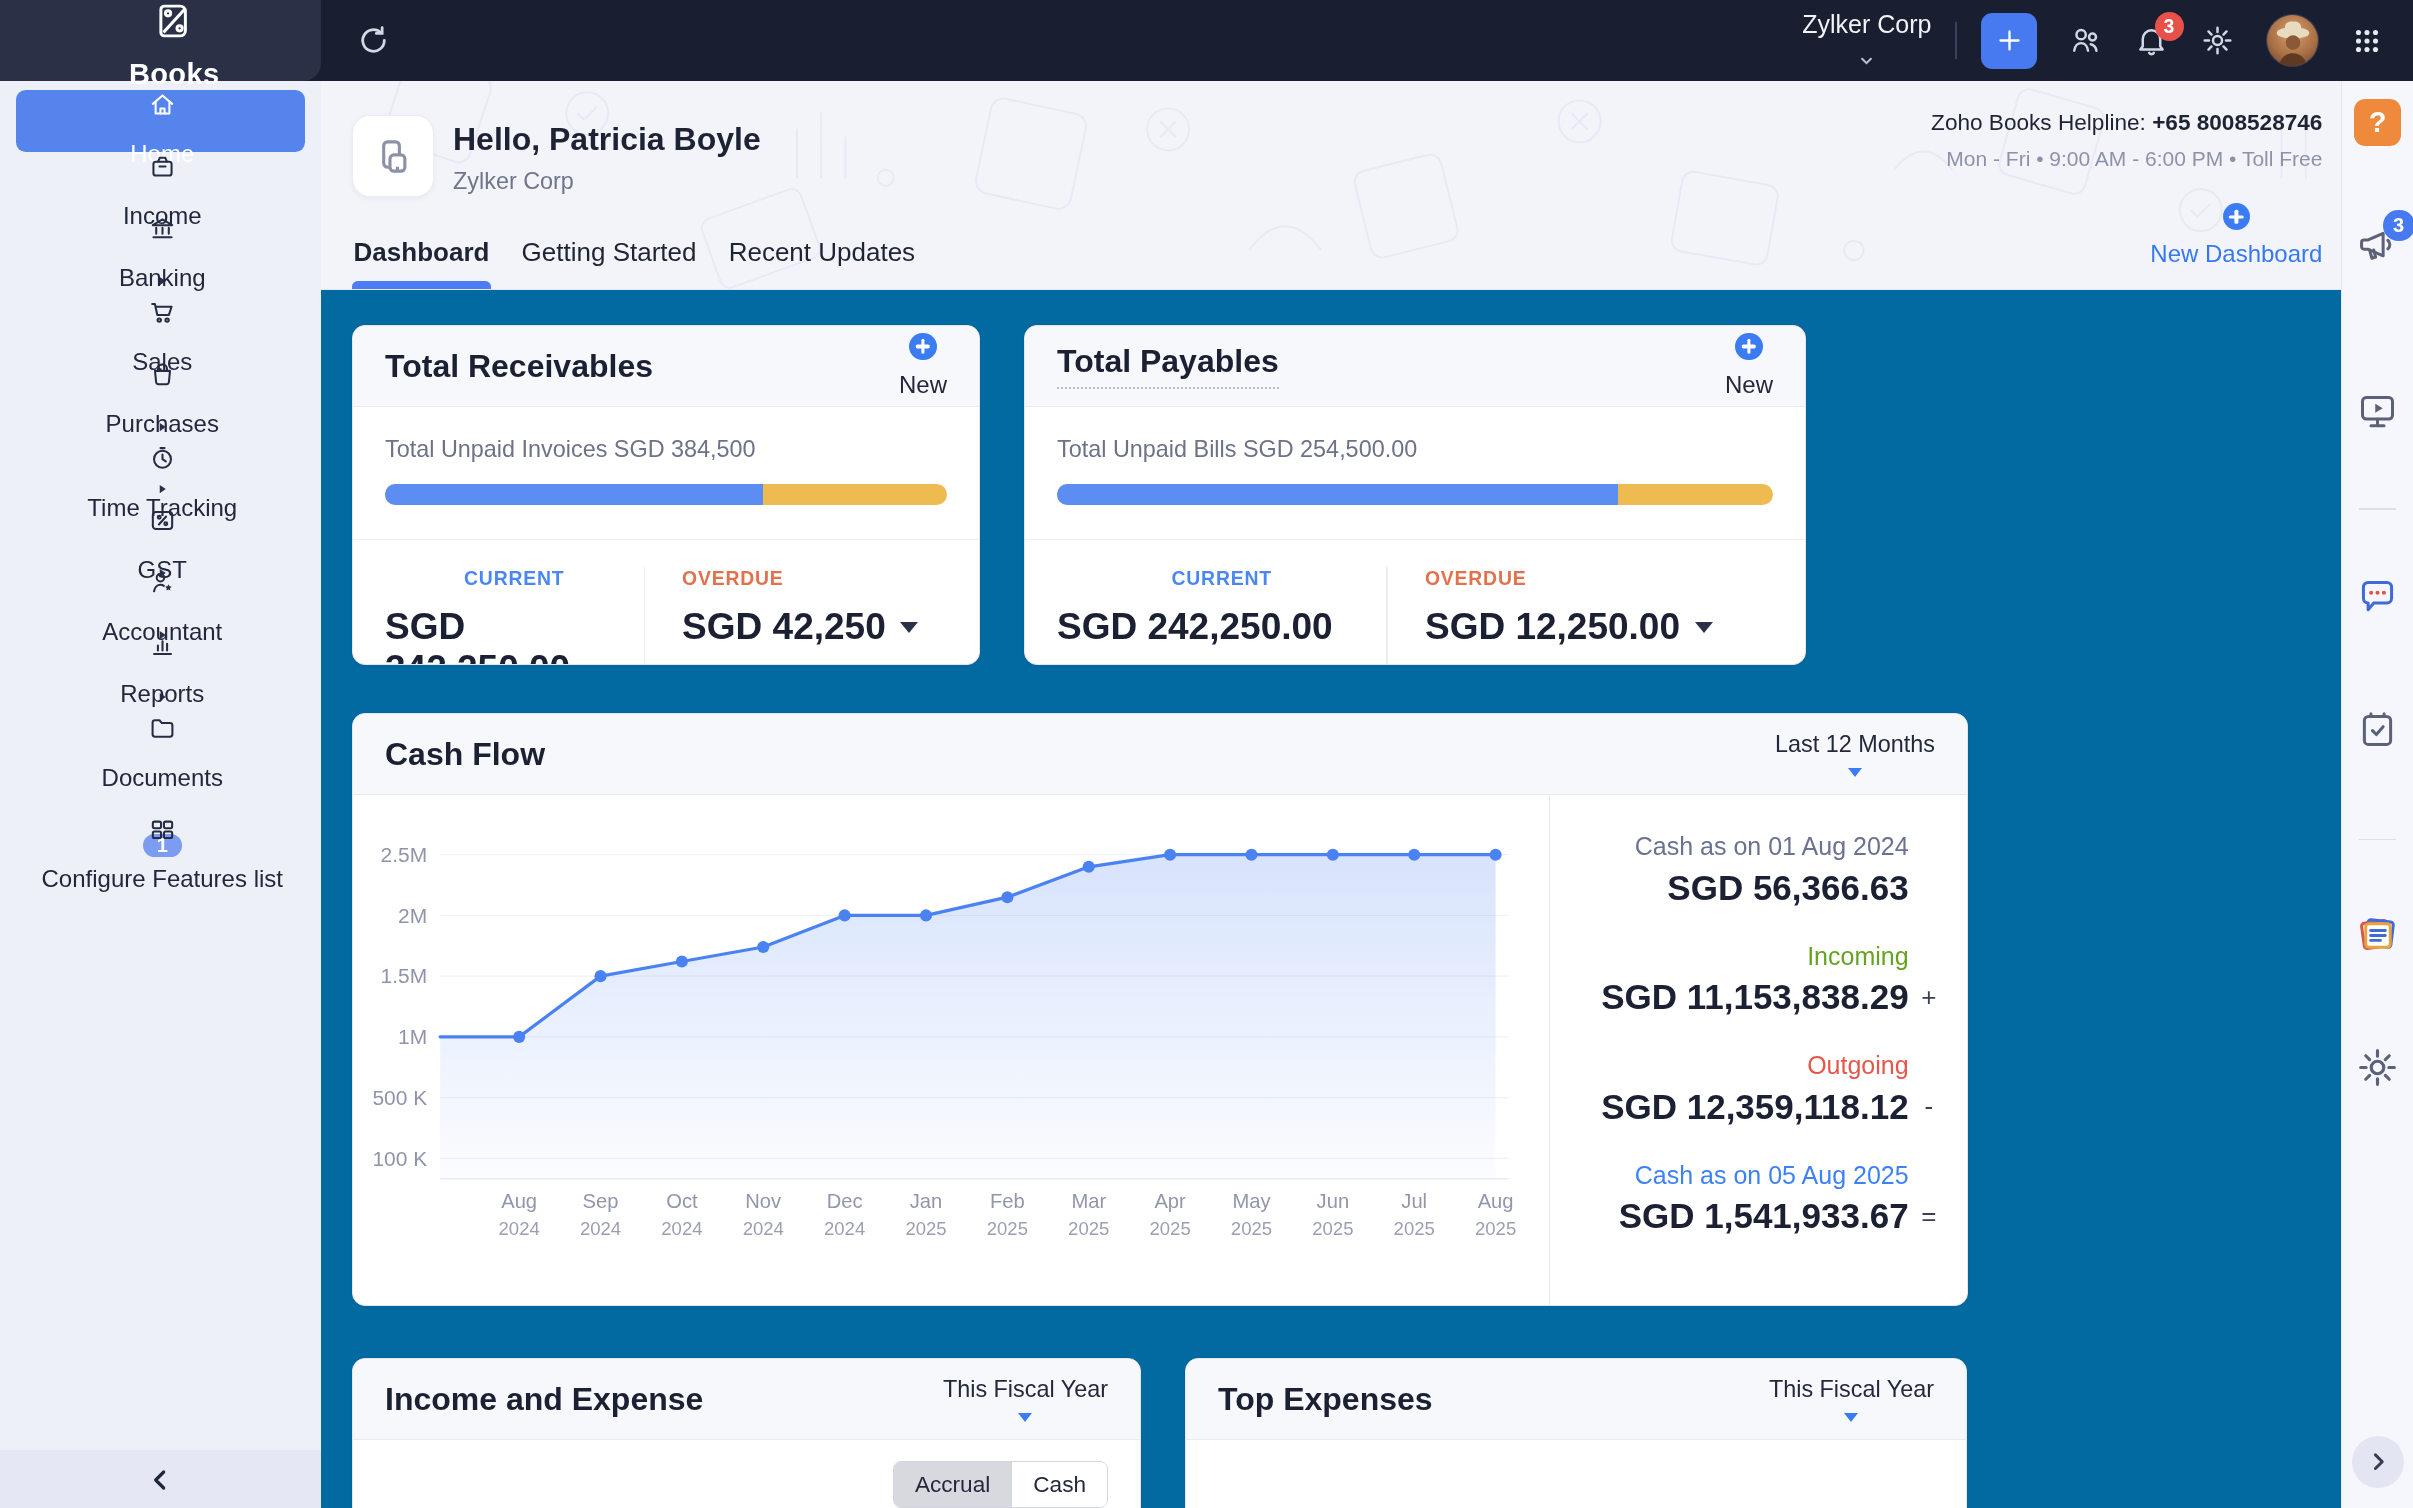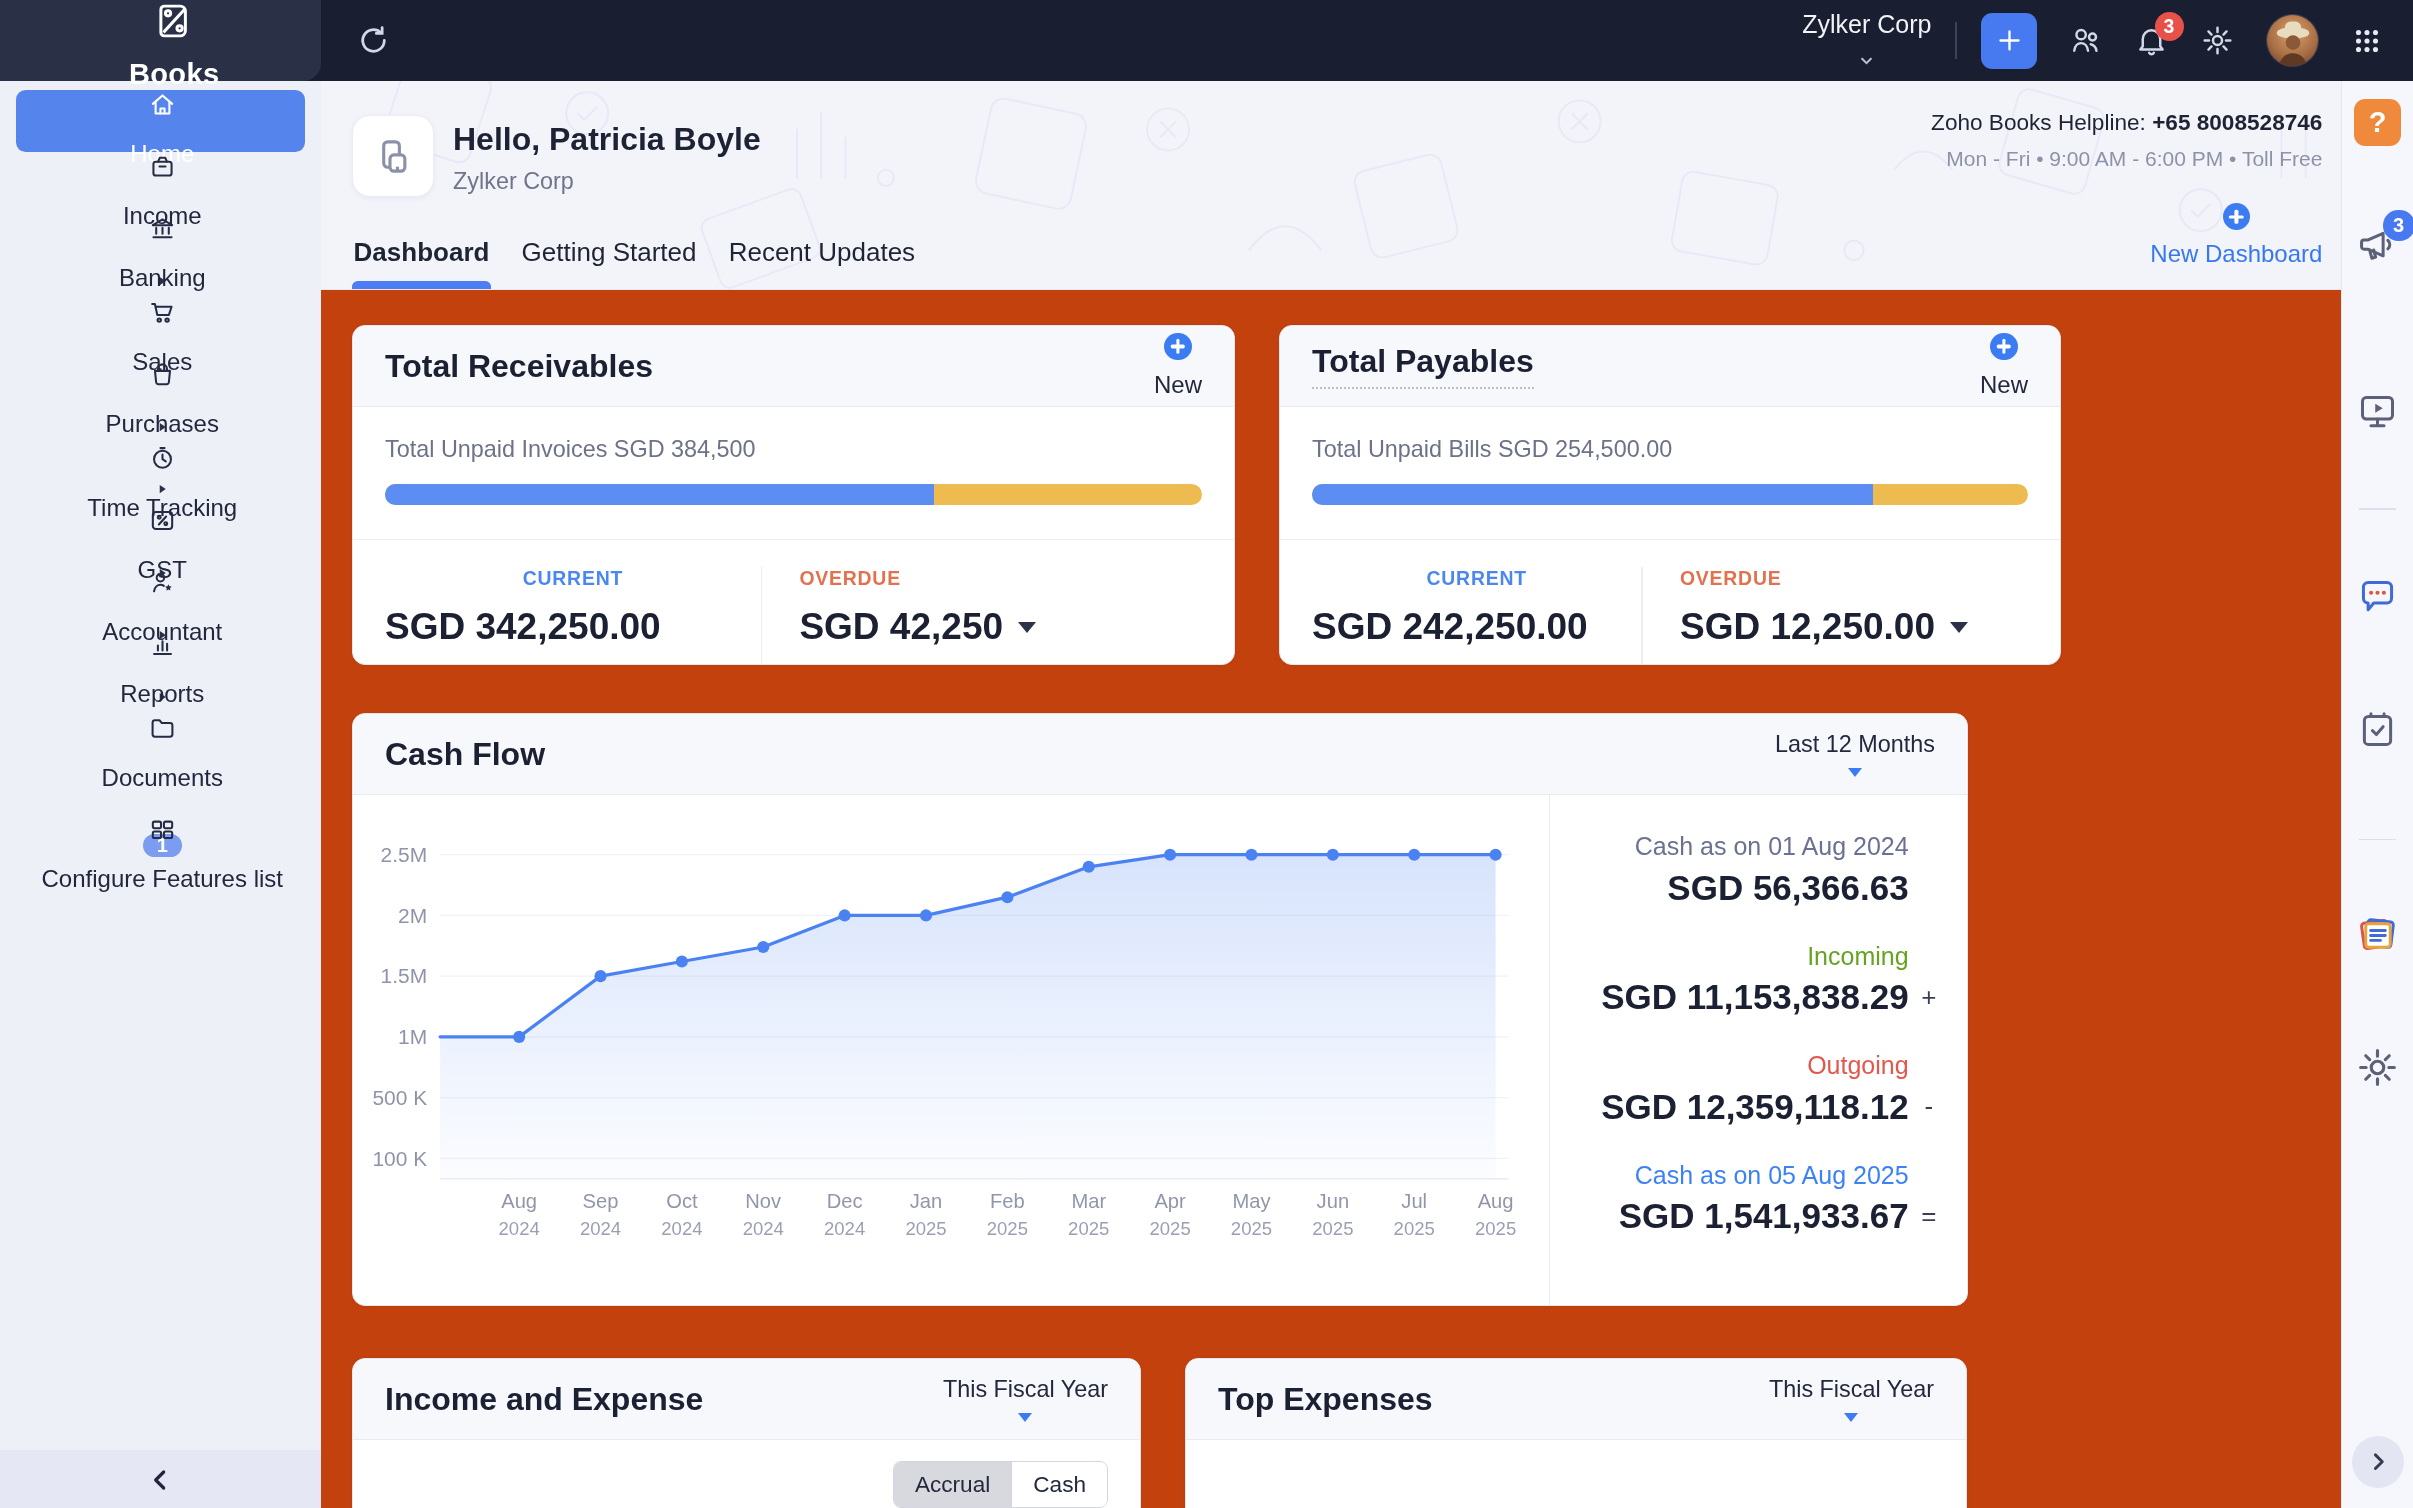--- a/index.html
+++ b/index.html
@@ -44,21 +44,21 @@
 
   
   .rail { position:absolute; top:81px; right:0; width:72px; height:1428px; background:#f6f7fc; border-left:1.6px solid #e4e6f0; display:flex; flex-direction:column; align-items:center; padding-top:18px; }
   .rail-btn { display:flex; color:#5c6078; position:relative; }
   .rail-help { width:47px; height:47px; border-radius:11.3px; background:#ef8a3c; color:#fff; font-size:29px; font-weight:700; display:flex; align-items:center; justify-content:center; }
   .rail-divider { width:37px; height:1.6px; background:#dcdfeb; }
   .rail-badge { position:absolute; top:-13px; right:-14.5px; min-width:32px; height:31px; padding:0 6.5px; background:#4779f0; border-radius:15.3px; color:#fff; font-size:20px; font-weight:700; display:flex; align-items:center; justify-content:center; }
   .rail-next { position:absolute; bottom:21px; left:50%; transform:translateX(-50%); width:52px; height:52px; border-radius:50%; background:#e3e6f2; display:flex; align-items:center; justify-content:center; color:#343b52; }
 
   
-  .main { position:absolute; top:81px; left:321px; right:72px; bottom:0; background:#c2410c; }
+  .main { position:absolute; top:81px; left:321px; right:72px; bottom:0; background:#0369a1; }
   .hero { position:relative; height:209px; background:#f3f4fa; border-bottom:1.6px solid #e3e5f0; overflow:hidden; }
   .hero-doodles { position:absolute; inset:0; }
   .hero-avatar { position:absolute; left:31px; top:34px; width:82px; height:82px; background:#fff; border:1.6px solid #ebecf4; border-radius:18px; display:flex; align-items:center; justify-content:center; color:#8d91a8; box-shadow:0 1.6px 4.8px rgba(40,45,80,.05); }
   .hero-name { position:absolute; left:132px; top:40px; font-size:32px; font-weight:700; color:#1d2234; }
   .hero-company { position:absolute; left:132px; top:87px; font-size:23.4px; color:#70758c; }
   .helpline { position:absolute; right:18.6px; top:29px; text-align:right; }
   .helpline-l1 { font-size:22.6px; color:#1f2435; }
   .helpline-l1 b { font-weight:700; }
   .helpline-l2 { font-size:21px; color:#8d92a8; margin-top:11.3px; }
   .tabs { position:absolute; left:31px; bottom:0; display:flex; gap:29px; }
@@ -73,21 +73,21 @@
 
   .content { padding-left:31px; }
   .card { background:#fff; border:1.6px solid #e4e6ef; border-radius:13px; overflow:hidden; box-shadow:0 0.8px 3.2px rgba(45,50,90,.04); }
   .card-header { height:81px; background:#f7f8fc; border-bottom:1.6px solid #e9eaf2; display:flex; align-items:center; justify-content:space-between; padding:0 32px; }
   .card-title { font-size:32px; font-weight:600; color:#1b2033; }
   .card-title.dotted { border-bottom:2.4px dotted #b9bdcc; padding-bottom:6.5px; }
   .new-btn { display:flex; align-items:center; gap:11.3px; font-size:24px; color:#23283c; font-weight:500; }
   .range-btn { display:flex; align-items:center; gap:9.7px; font-size:23.4px; color:#23283c; font-weight:500; }
 
   .row1 { display:flex; gap:44px; margin-top:35px; }
-  .ar-card { width:883px; height:340px; }
+  .ar-card { width:628px; height:340px; }
   .ap-card { width:782px; height:340px; }
   .ar-body { padding:29px 32px 0 32px; }
   .unpaid-line { font-size:23.4px; color:#6d7288; margin-bottom:21px; }
   .pbar { height:21px; border-radius:10.5px; overflow:hidden; display:flex; background:#eebb51; }
   .pbar .pblue { background:#5b8df2; height:100%; }
   .hsep { border-top:1.6px solid #eceef4; margin:34px -32px 0 -32px; }
   .cols { display:flex; padding-top:27.4px; min-height:145px; }
   .col1 { width:46%; }
   .vsep { width:1.6px; background:#eceef4; margin-bottom:-32px; }
   .col2 { padding-left:37px; }

